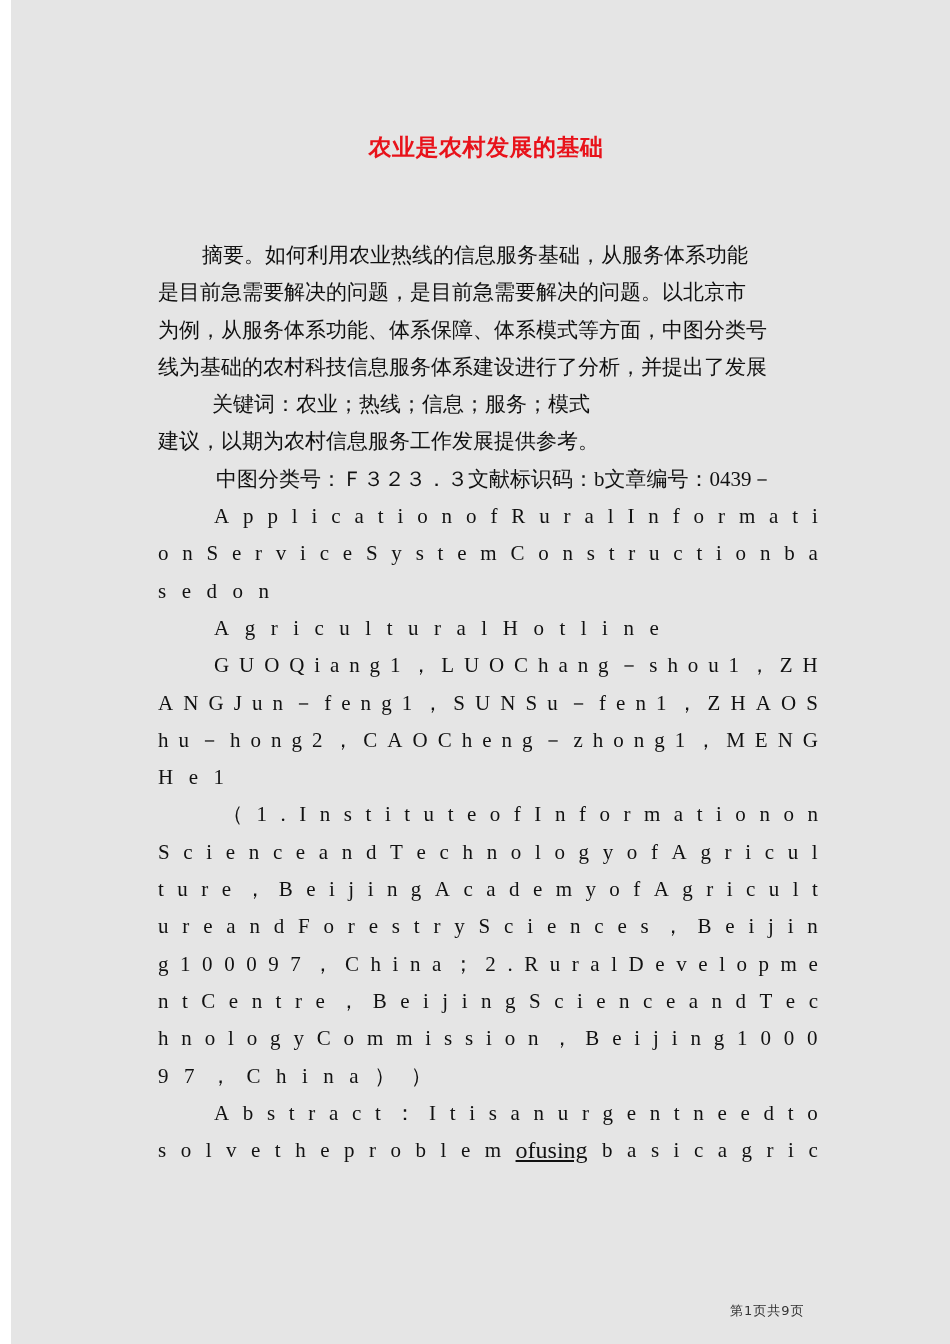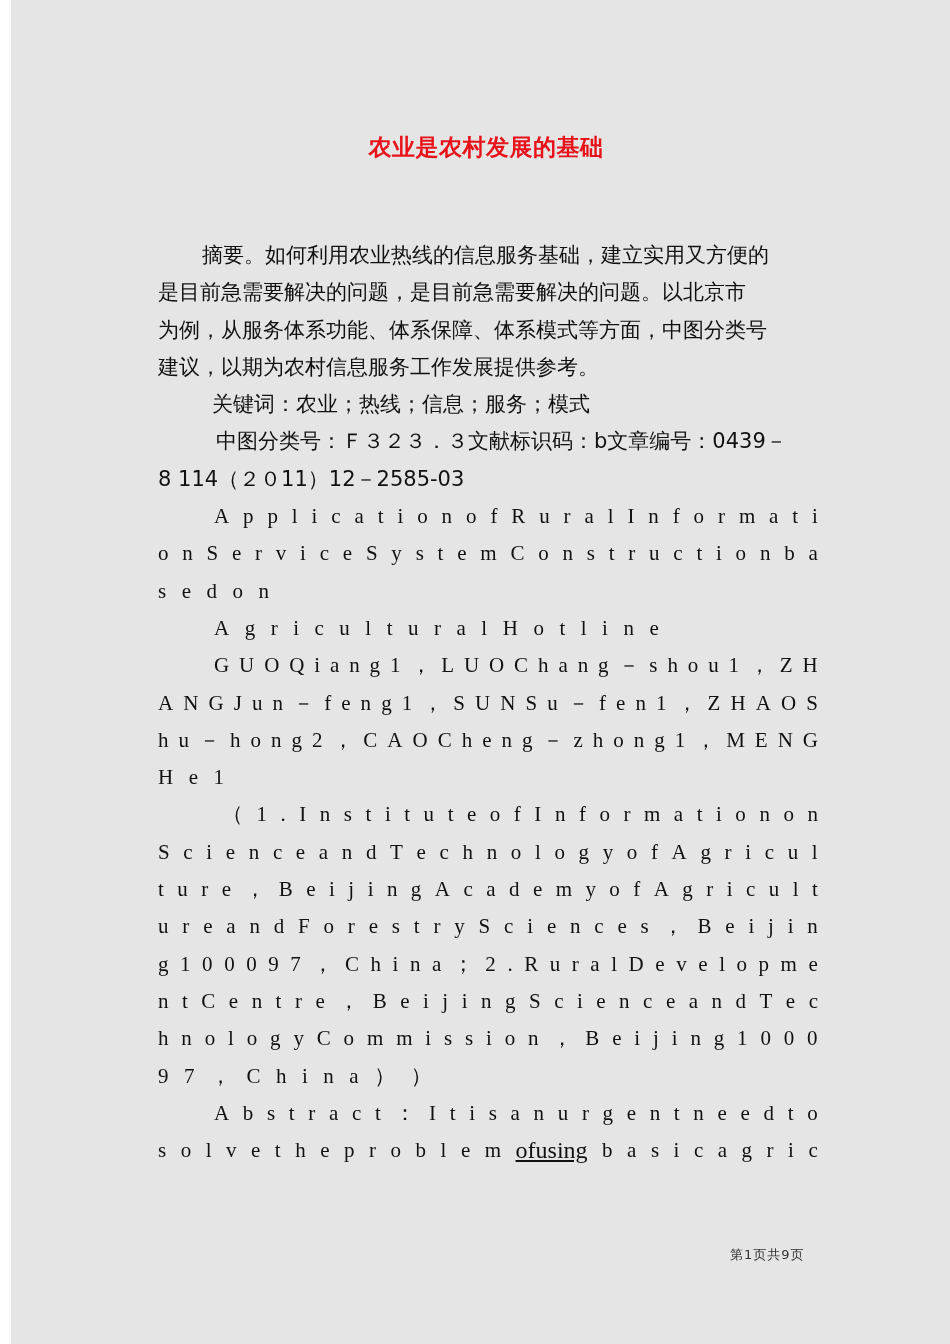--- a/index.html
+++ b/index.html
@@ -57,46 +57,46 @@
     }
     .line.latin.short {
       justify-content: flex-start;
       gap: 0;
     }
     .line.latin.short span.ch {
       margin-right: 15.5px;
     }
     .indent { padding-left: 44px; }
     .indent-kw { padding-left: 54px; }
-    .indent-cls { padding-left: 58px; }
+    .indent-cls { padding-left: 58px; font-family: Liberation Serif, serif; }
     .indent-latin { padding-left: 56px; }
     .indent-aff { padding-left: 64px; }
     .footer {
       position: absolute;
-      top: 1246px;
+      top: 1302px;
       left: 719px;
       font-size: 13px;
       color: #333333;
       font-family: "DejaVu Sans", "Liberation Sans", sans-serif;
       letter-spacing: 1px;
     }
   </style>
 </head>
 <body>
 
 <div class="page">
   <div class="title">农业是农村发展的基础</div>
   <div class="body" id="doc-body">
-      <div class="line indent">摘要。如何利用农业热线的信息服务基础，建立实用又方便的</div>
+      <div class="line indent">摘要。如何利用农业热线的信息服务基础，从服务体系功能</div>
       <div class="line">是目前急需要解决的问题，是目前急需要解决的问题。以北京市</div>
       <div class="line">为例，从服务体系功能、体系保障、体系模式等方面，中图分类号</div>
+      <div class="line">线为基础的农村科技信息服务体系建设进行了分析，并提出了发展</div>
+      <div class="line indent-kw">关键词：农业；热线；信息；服务；模式</div>
       <div class="line">建议，以期为农村信息服务工作发展提供参考。</div>
-      <div class="line indent-kw">关键词：农业；热线；信息；服务；模式</div>
       <div class="line indent-cls">中图分类号：Ｆ３２３．３文献标识码：b文章编号：0439－</div>
-      <div class="line">8 114（２０11）12－2585-03</div>
       <div class="line indent-latin latin">
         <span class="ch">A</span>
         <span class="ch">p</span>
         <span class="ch">p</span>
         <span class="ch">l</span>
         <span class="ch">i</span>
         <span class="ch">c</span>
         <span class="ch">a</span>
         <span class="ch">t</span>
         <span class="ch">i</span>

